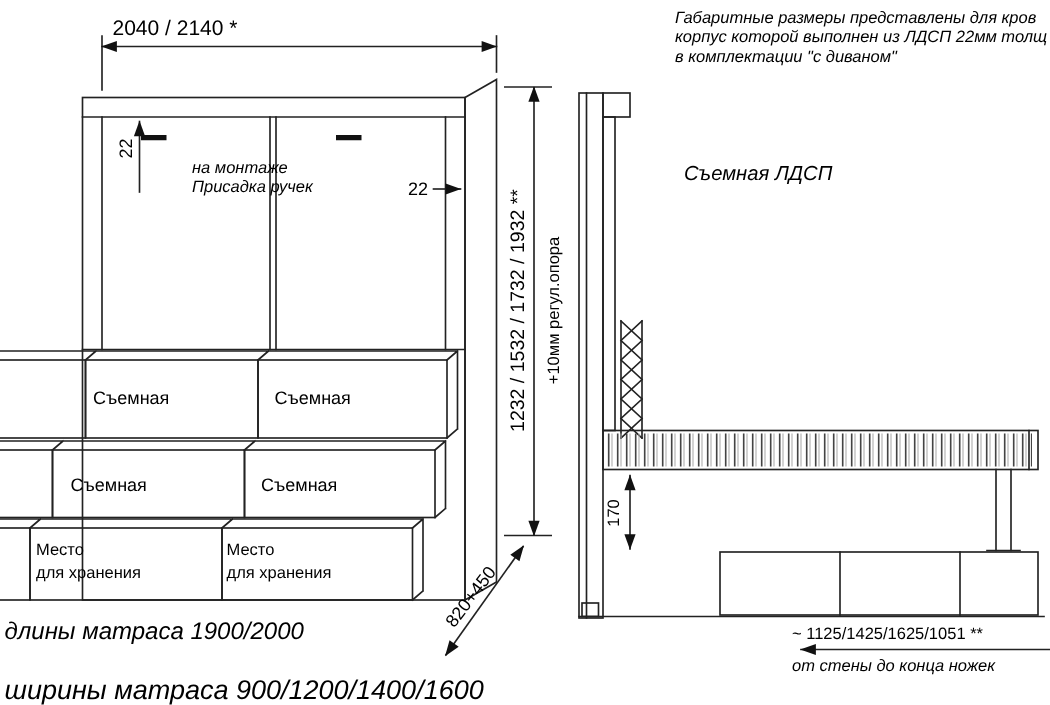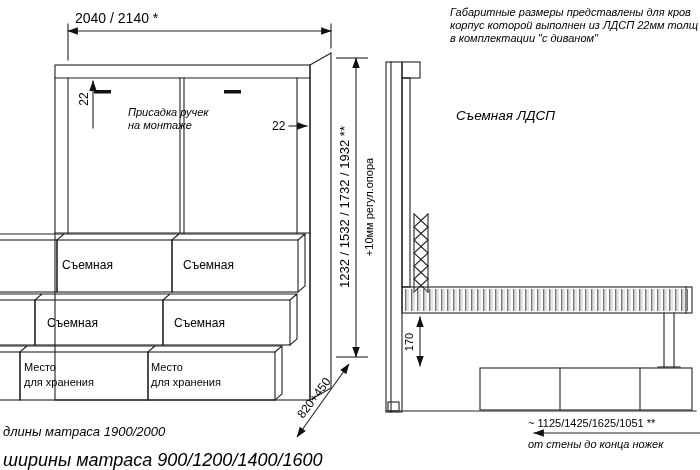--- a/index.html
+++ b/index.html
@@ -122,42 +122,42 @@
       <line x1="534" y1="433" x2="702" y2="433" marker-start="url(#arw)"></line>
     </g>
   </g>
 </svg>
 
 <div class="t c" style="left:75px;top:10px;width:160px;font-size:14px">2040 / 2140 *</div>
 
 <div class="t rot" style="left:84px;top:99px;font-size:12px">22</div>
 
 <div class="t c it" style="left:128px;top:106px;width:110px;font-size:11px">
+  <div>на монтаже</div>
   <div>Присадка ручек</div>
-  <div>на монтаже</div>
 </div>
 
 <div class="t" style="left:272px;top:119px;font-size:12px">22</div>
 
 <div class="t c" style="left:-57px;top:258px;width:104px;font-size:12px">Съемная</div>
 <div class="t c" style="left:62px;top:258px;width:104px;font-size:12px">Съемная</div>
 <div class="t c" style="left:183px;top:258px;width:104px;font-size:12px">Съемная</div>
 <div class="t c" style="left:47px;top:316px;width:104px;font-size:12px">Съемная</div>
 <div class="t c" style="left:174px;top:316px;width:104px;font-size:12px">Съемная</div>
 
 <div class="t c" style="left:24px;top:360px;width:120px;font-size:11px;line-height:15px">
   <div>Место</div>
   <div>для хранения</div>
 </div>
 <div class="t c" style="left:151px;top:360px;width:120px;font-size:11px;line-height:15px">
   <div>Место</div>
   <div>для хранения</div>
 </div>
 
-<div class="t it" style="left:3px;top:424px;font-size:13px">длины матраса 1900/2000</div>
+<div class="t it" style="left:3px;top:412px;font-size:16px">длины матраса 1900/2000</div>
 <div class="t it" style="left:3px;top:450px;font-size:18px">ширины матраса 900/1200/1400/1600</div>
 
 <div class="t rot" style="left:345px;top:207px;font-size:13px">1232 / 1532 / 1732 / 1932 **</div>
 <div class="t rot" style="left:370px;top:207px;font-size:11px">+10мм регул.опора</div>
 <div class="t rotd" style="left:314px;top:398px;font-size:12px">820+450</div>
 
 <div class="t c it" style="left:450px;top:6px;width:260px;font-size:11px;line-height:13px">
   <div>Габаритные размеры представлены для кров</div>
   <div>корпус которой выполнен из ЛДСП 22мм толщ</div>
   <div>в комплектации "с диваном"</div>

